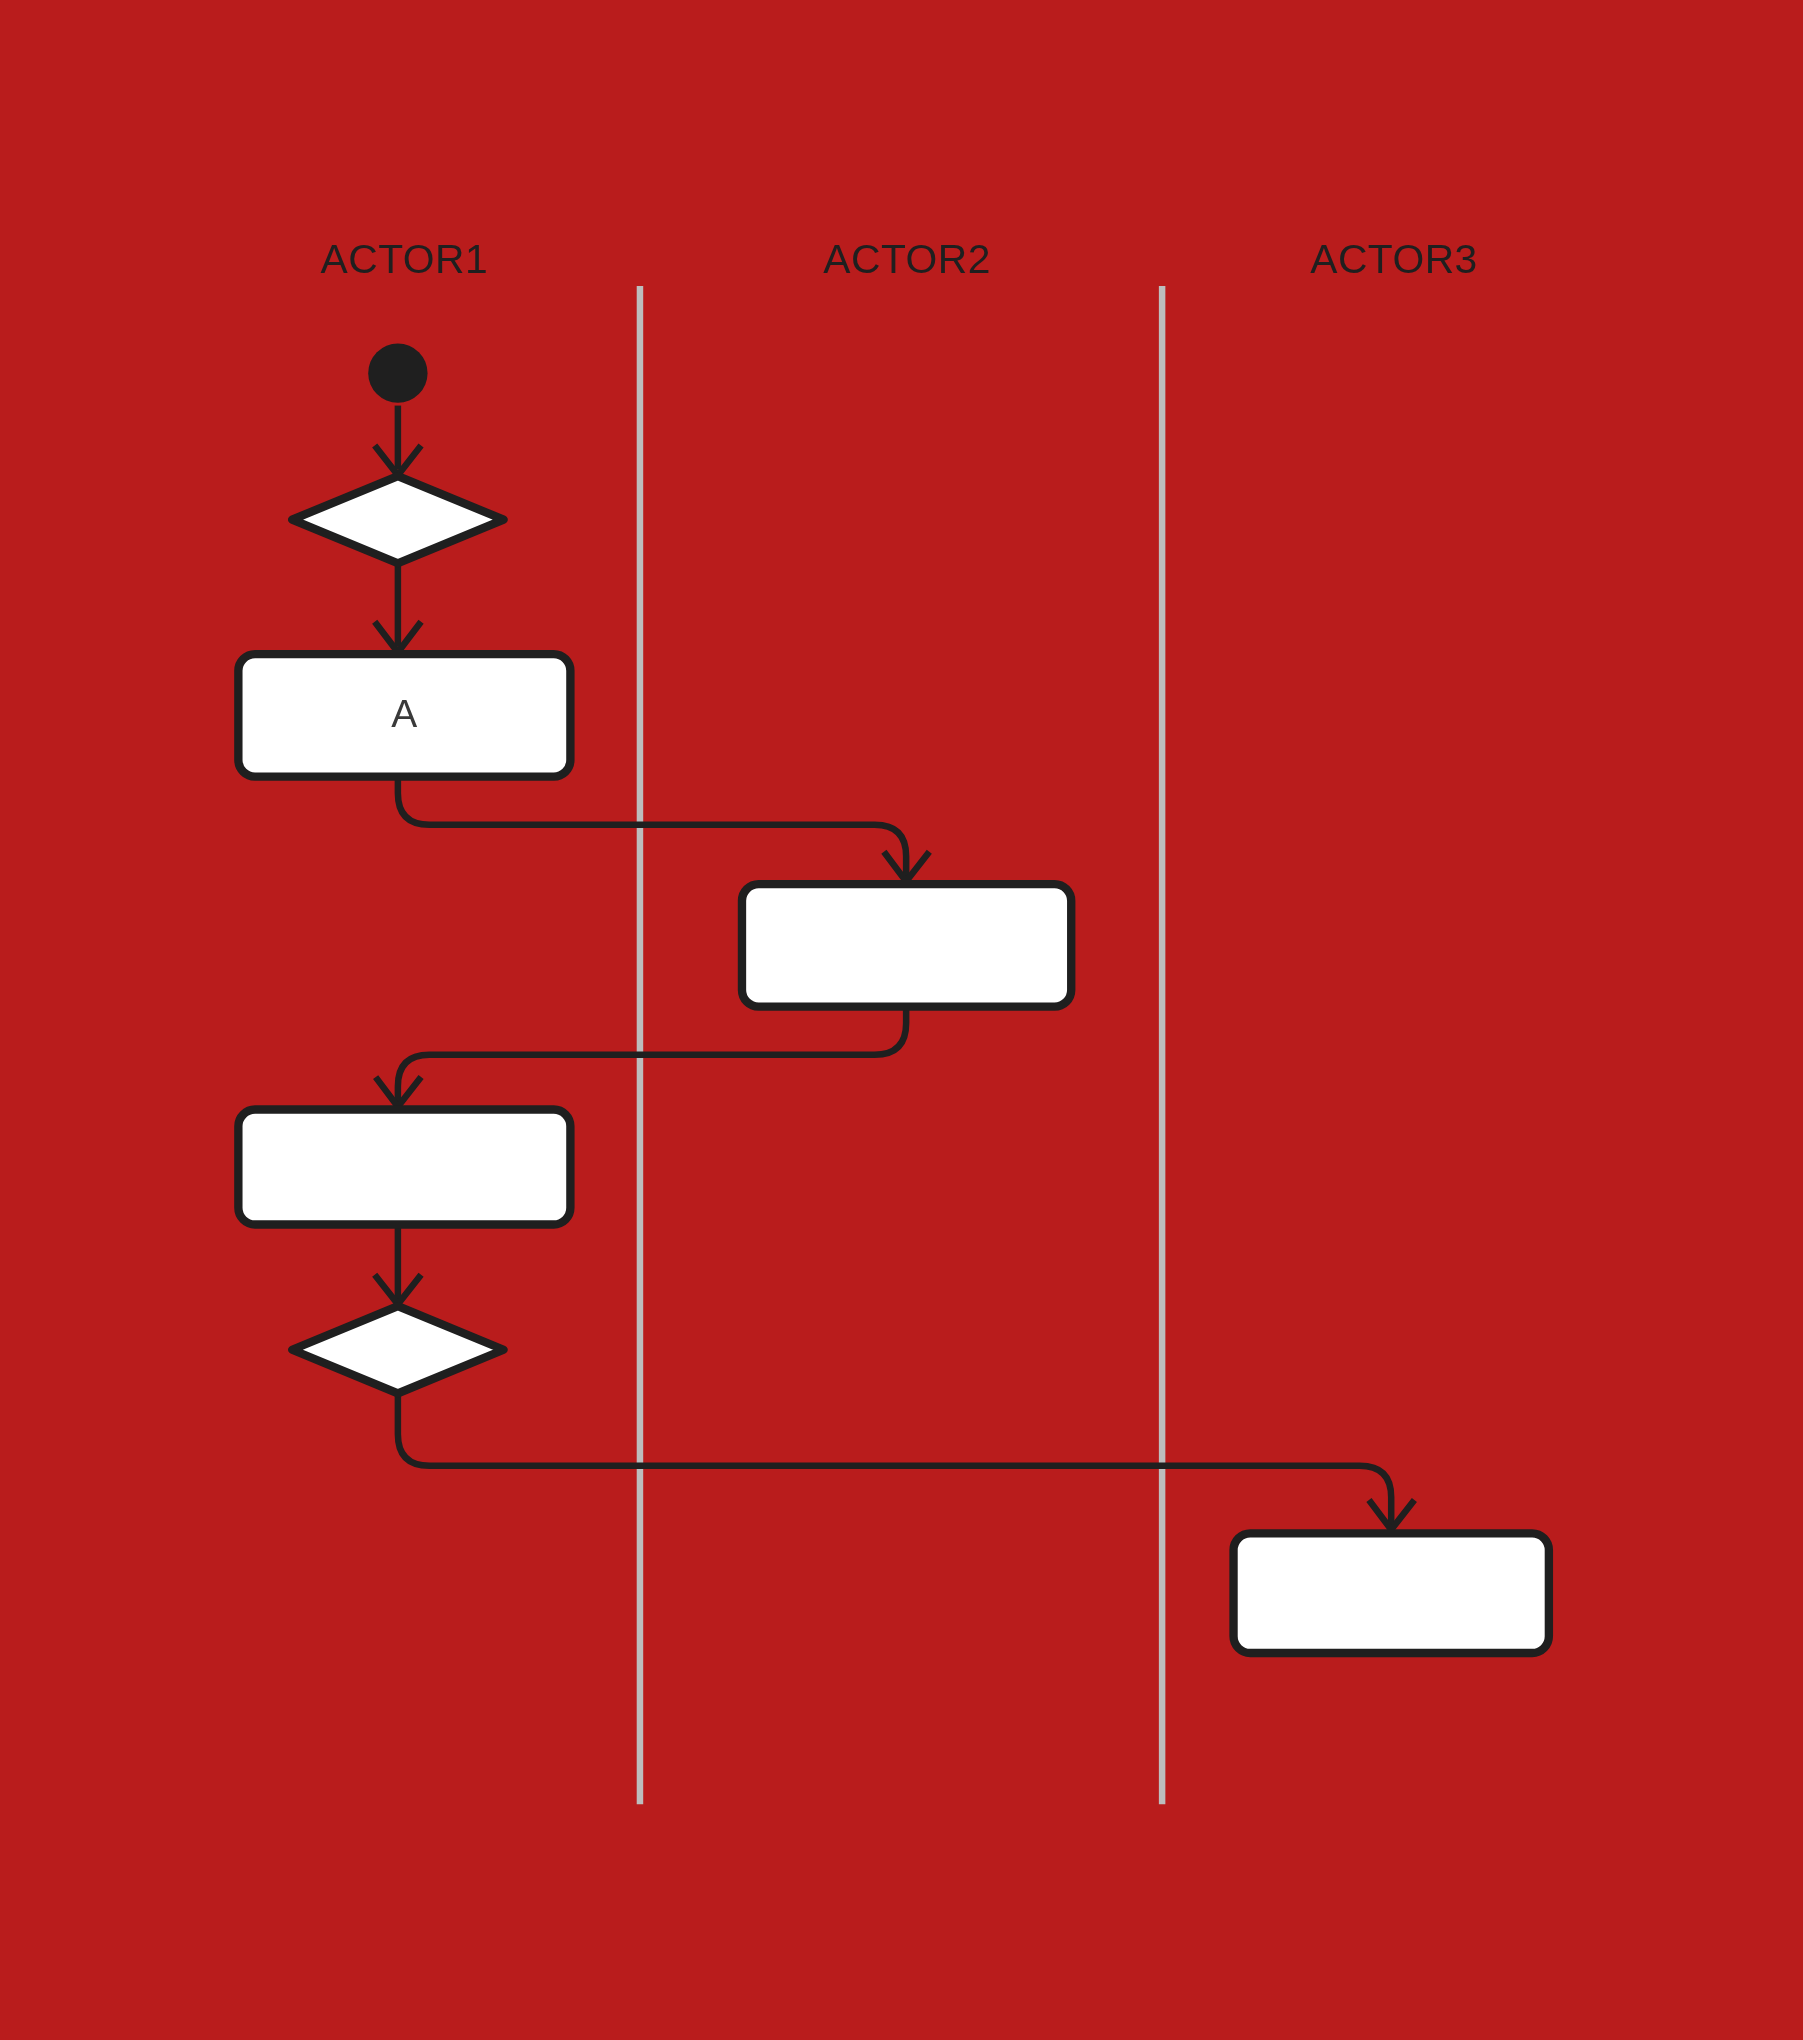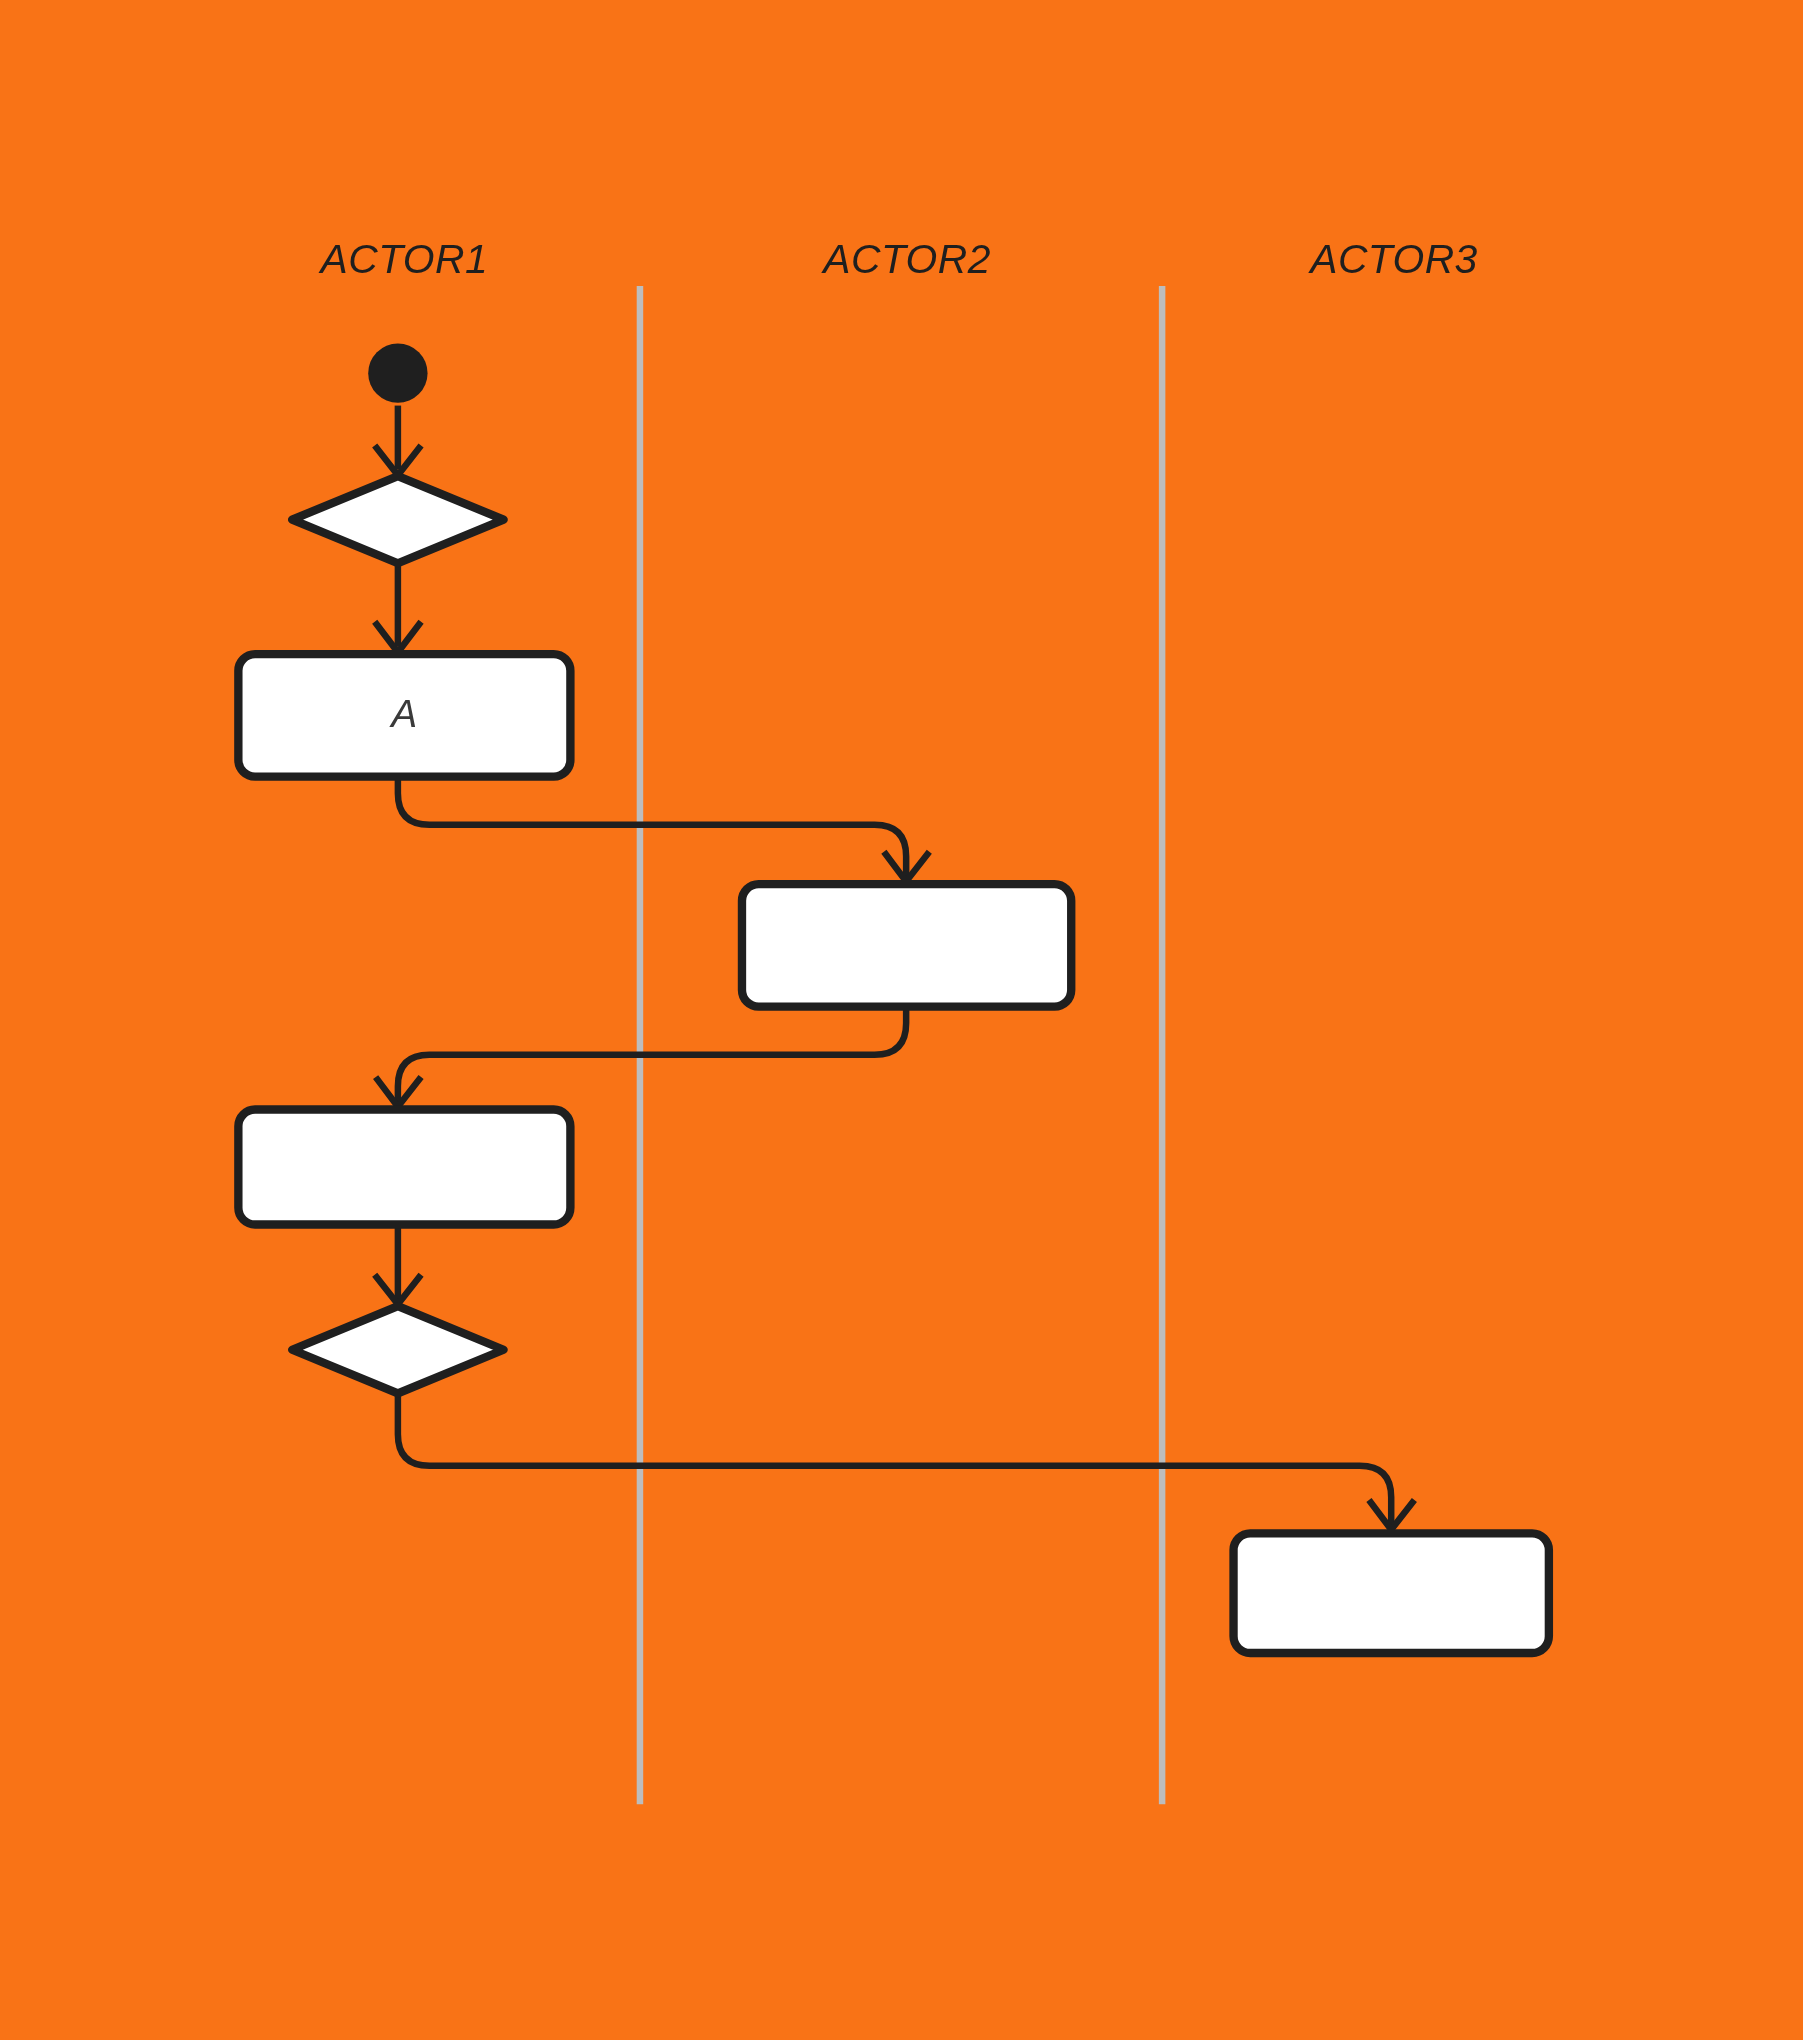--- a/index.html
+++ b/index.html
@@ -8,23 +8,22 @@
     padding: 0;
     background: #ffffff;
   }
   body {
     font-family: "Liberation Sans", sans-serif;
   }
   #canvas-wrap {
     position: relative;
     width: 1803px;
     height: 2041px;
-    background: #f97316;
+    background: #b91c1c;
     overflow: hidden;
-    font-style: italic;
   }
   svg#diagram {
     display: block;
     width: 1803px;
     height: 2041px;
   }
   .lane-label {
     font-family: "Liberation Sans", sans-serif;
     font-size: 44px;
     fill: #1f1f1f;

